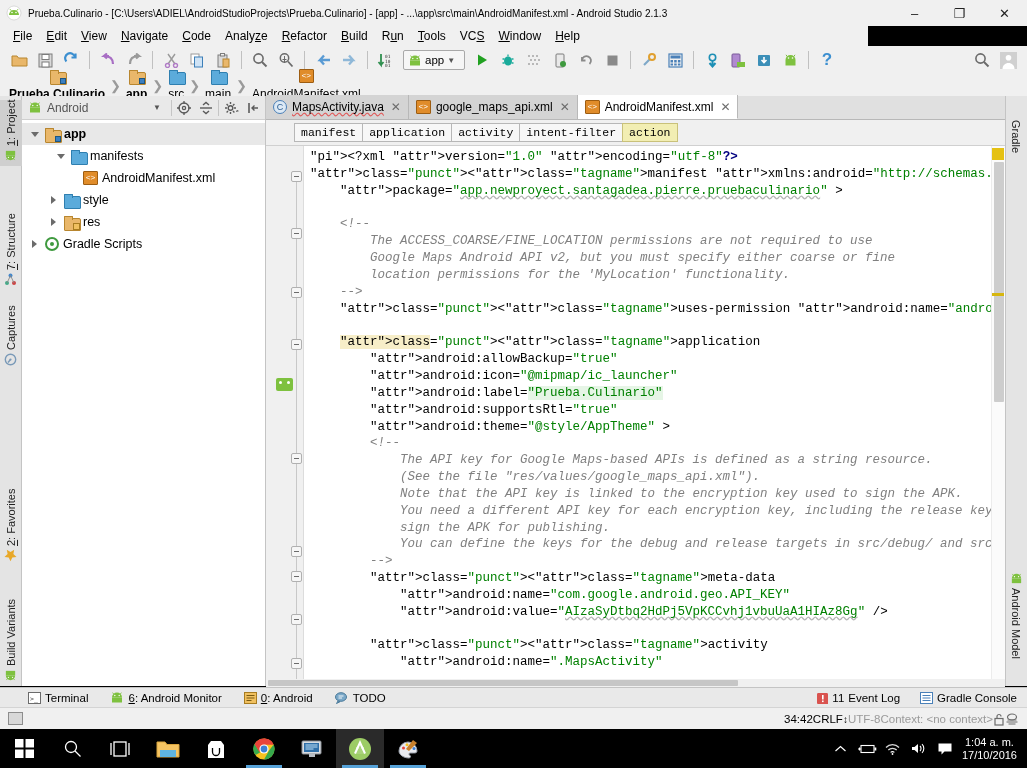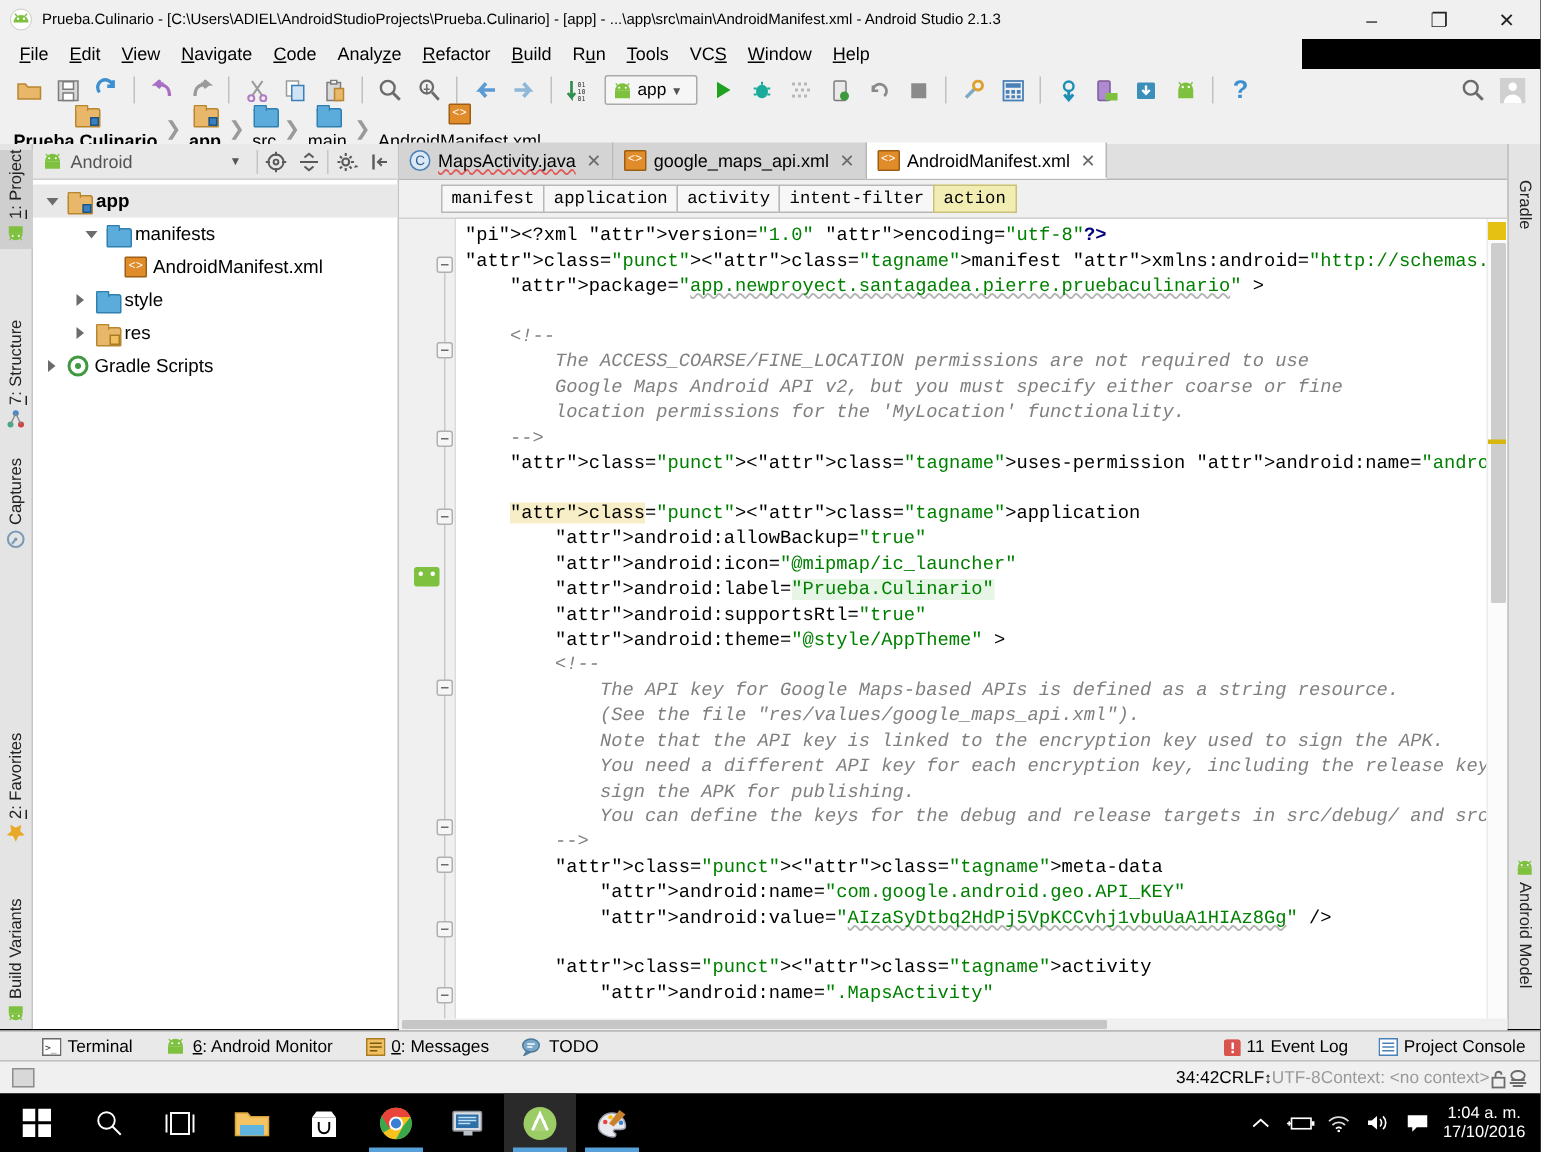--- a/index.html
+++ b/index.html
@@ -776,21 +776,21 @@
           <circle cx="9.2" cy="4.5" r="0.7" fill="#fff"></circle>
           <path d="M2.6 1.6l1.2 1.6M11.4 1.6l-1.2 1.6" stroke="#7ec13f" stroke-width="0.9"></path>
         </svg>
       <span><u>6</u><span>: Android Monitor</span></span>
     </div>
     <div class="bw">
       <svg width="13" height="12" viewBox="0 0 13 12">
           <rect x="0.5" y="0.5" width="12" height="11" fill="#f0c060" stroke="#a87c20"></rect>
           <path d="M2.5 3.5h8M2.5 6h8M2.5 8.5h5" stroke="#7a5a10" stroke-width="1"></path>
         </svg>
-      <span><u>0</u><span>: Messages</span></span>
+      <span><u>0</u><span>: Android</span></span>
     </div>
     <div class="bw">
       <svg width="14" height="12" viewBox="0 0 14 12">
           <ellipse cx="6" cy="5" rx="5.5" ry="4.3" fill="#7aa8c8" stroke="#4a7a9a"></ellipse>
           <path d="M3 9l-1.5 2.5 3.5-1.8z" fill="#7aa8c8" stroke="#4a7a9a"></path>
           <path d="M3.5 4h5M3.5 6h3.5" stroke="#fff" stroke-width="0.9"></path>
         </svg>
       <span>TODO</span>
     </div>
     <div class="bottom-right">
@@ -803,21 +803,21 @@
             </svg>
         </div>
         <span>11</span>
         <span>Event Log</span>
       </div>
       <div class="bw">
         <svg width="13" height="12" viewBox="0 0 13 12">
             <rect x="0.5" y="0.5" width="12" height="11" fill="#fff" stroke="#4a80b8"></rect>
             <path d="M2.5 3.5h8M2.5 6h8M2.5 8.5h8" stroke="#4a80b8" stroke-width="1"></path>
           </svg>
-        <span>Project Console</span>
+        <span>Gradle Console</span>
       </div>
     </div>
   </div>
 
   <div class="status-bar">
     <div class="st-icon"></div>
     <div class="status-right">
       <span>34:42</span>
       <span><span>CRLF</span><span style="font-size:10px;">↕</span></span>
       <span class="st-dim">UTF-8</span>

